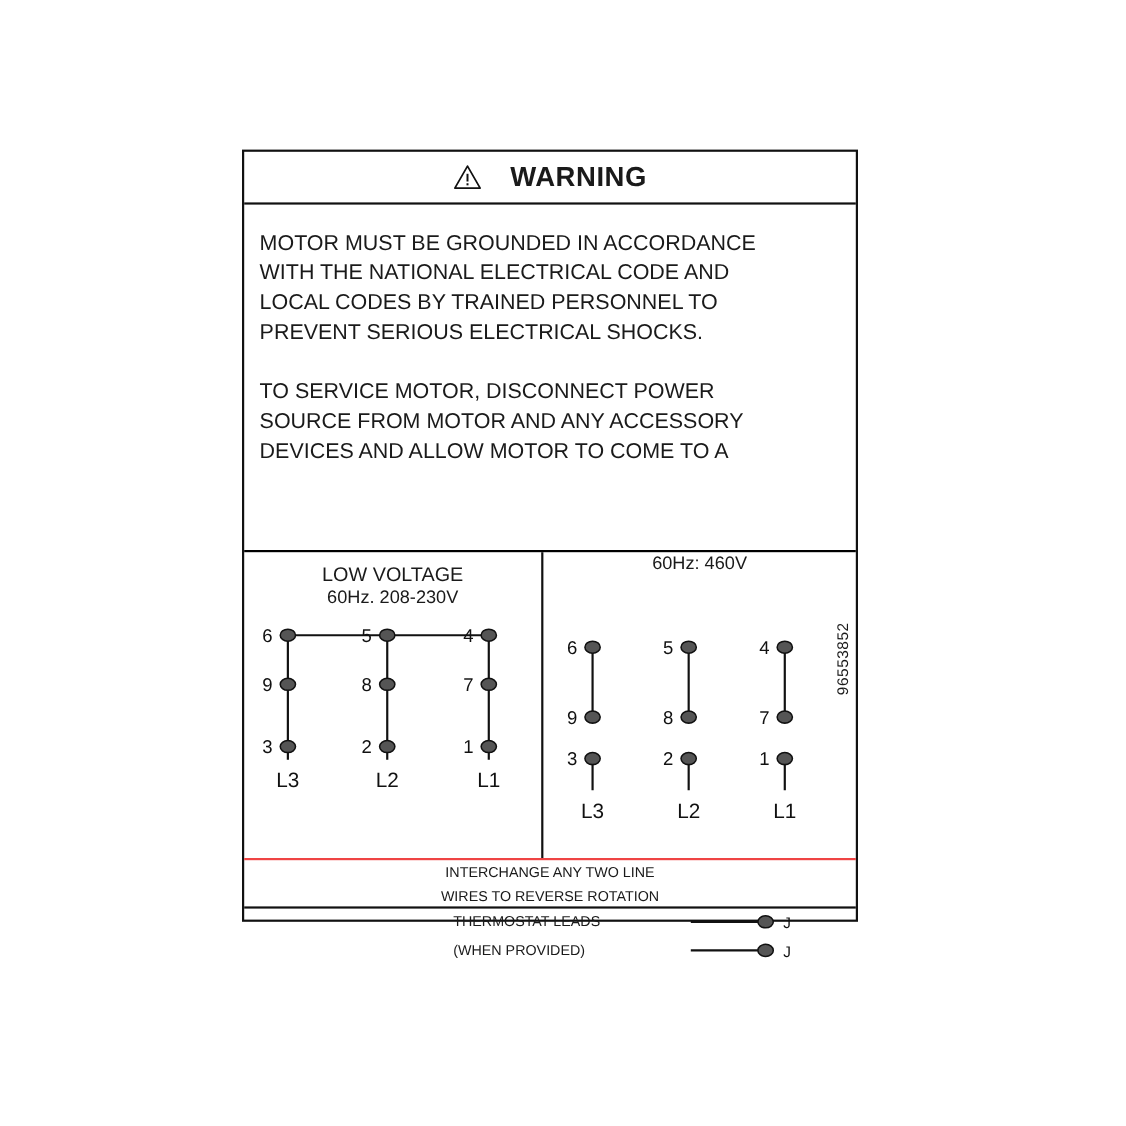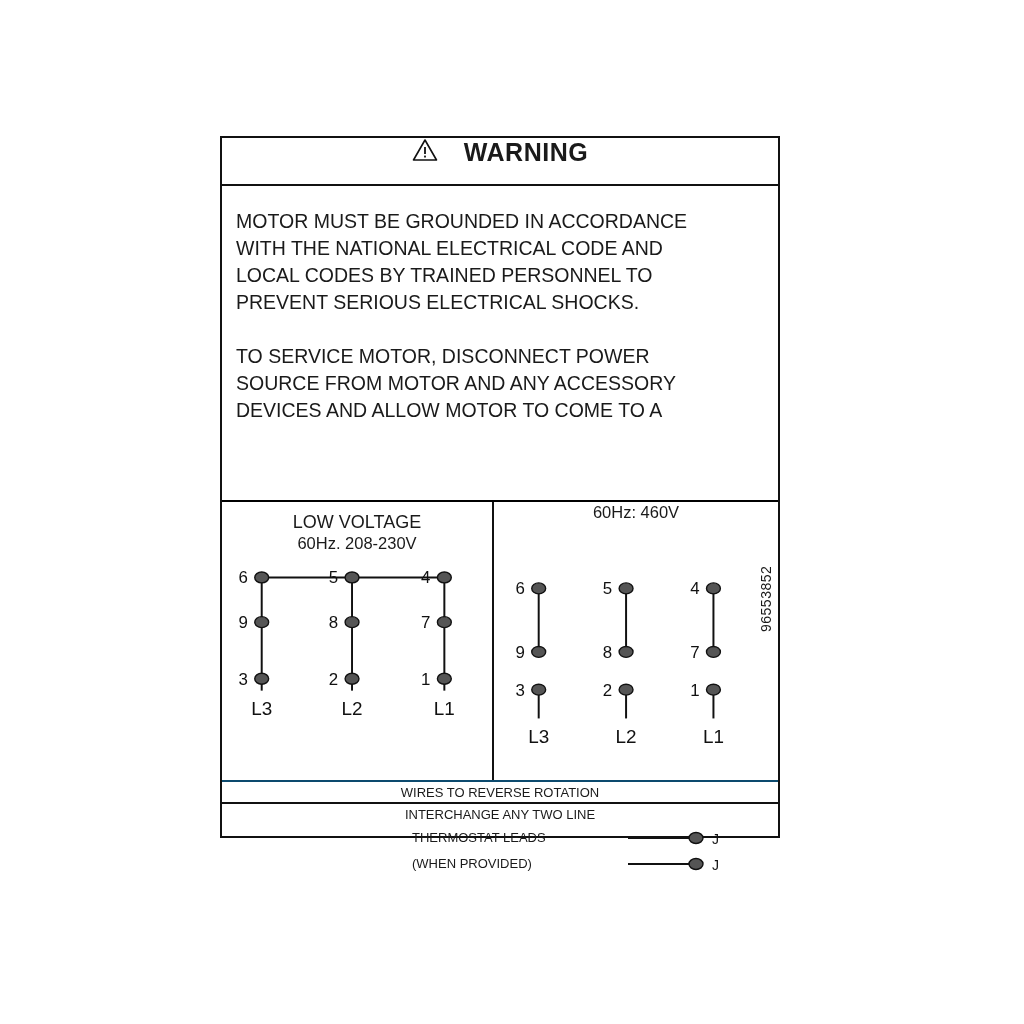--- a/index.html
+++ b/index.html
@@ -25,20 +25,21 @@
     border: 2px solid #111;
     box-sizing: border-box;
     background: #fff;
   }
 
   
   .header {
     height: 48px;
     border-bottom: 2px solid #111;
     display: flex;
+    align-items: center;
     justify-content: center;
     gap: 26px;
     box-sizing: border-box;
   }
   .warn-tri {
     width: 26px;
     height: 24px;
     position: relative;
     display: inline-block;
   }
@@ -60,21 +61,21 @@
     font-size: 19.5px;
     line-height: 27px;
     white-space: pre;
   }
   .warn-gap { height: 27px; }
 
   
   .volt-area {
     display: flex;
     height: 280px;
-    border-bottom: 2px solid #0c4a6e;
+    border-bottom: 2px solid #ef4444;
     box-sizing: border-box;
   }
   .volt-col {
     position: relative;
     box-sizing: border-box;
   }
   .volt-left  { width: 272px; border-right: 2px solid #111; }
   .volt-right { width: 284px; }
 
   .volt-title {
@@ -253,25 +254,25 @@
         <text x="118" y="195" text-anchor="end" font-size="17">2</text>
         <text x="206" y="195" text-anchor="end" font-size="17">1</text>
 
         <text x="44" y="243" text-anchor="middle" font-size="19">L3</text>
         <text x="132" y="243" text-anchor="middle" font-size="19">L2</text>
         <text x="220" y="243" text-anchor="middle" font-size="19">L1</text>
       </svg>
     </div>
   </div>
 
+  <div class="note-row">
+    <div class="note-center">INTERCHANGE ANY TWO LINE</div>
+  </div>
   <div class="note-row bordered">
     <div class="note-center">WIRES TO  REVERSE ROTATION</div>
-  </div>
-  <div class="note-row">
-    <div class="note-center">INTERCHANGE ANY TWO LINE</div>
   </div>
 
   <div class="thermo-block">
     <div class="thermo-label" style="top:4px;">THERMOSTAT LEADS</div>
     <div class="thermo-label" style="top:30px;">(WHEN PROVIDED)</div>
 
     <svg class="thermo-svg" viewBox="0 0 160 56">
       <line x1="10" y1="12" x2="72" y2="12" stroke="#111" stroke-width="2"></line>
       <ellipse cx="78" cy="12" rx="7" ry="5.5" fill="#555" stroke="#111" stroke-width="1.4"></ellipse>
       <text x="94" y="18" font-size="14" fill="#111">J</text>

